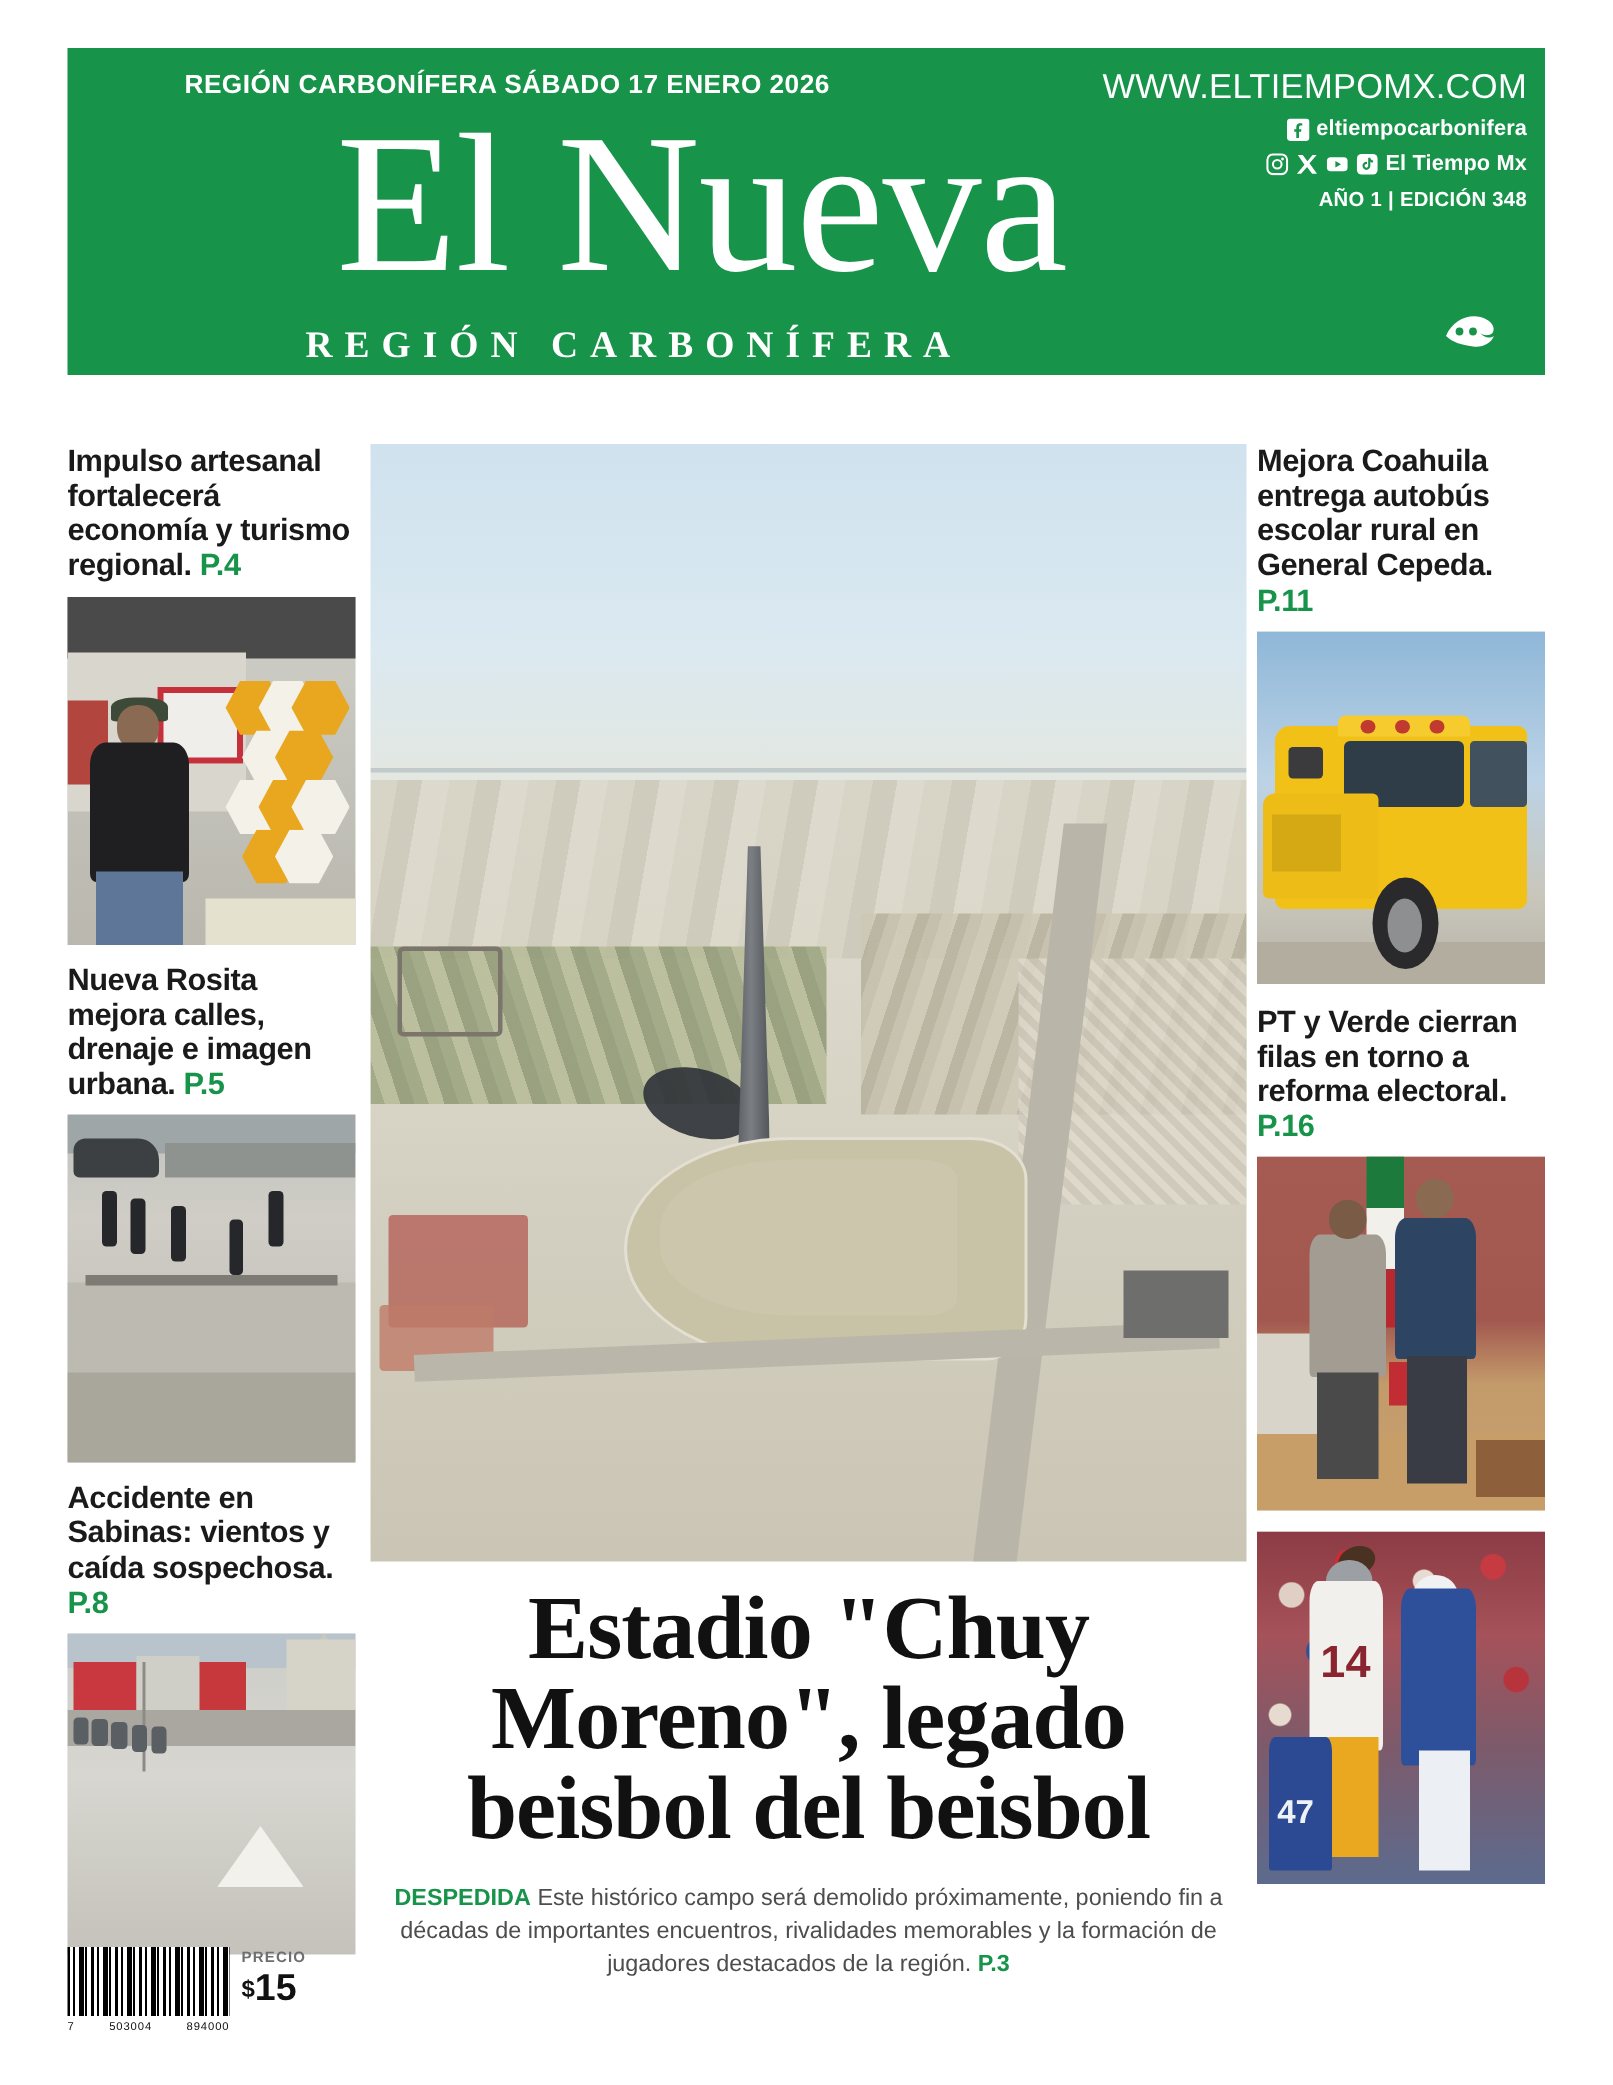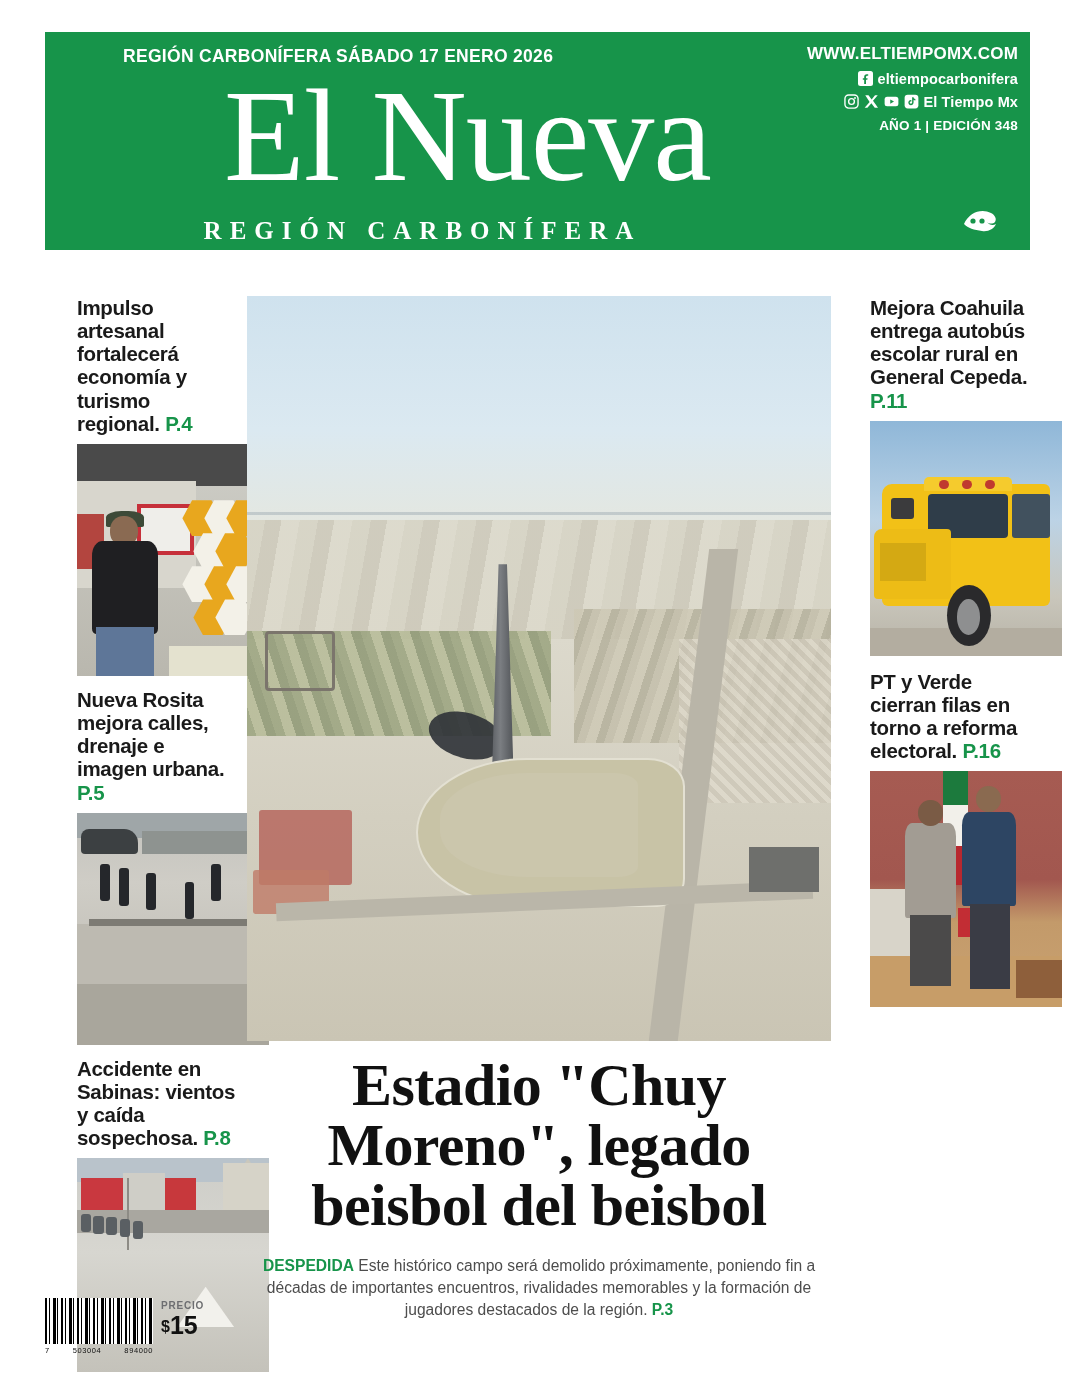--- a/index.html
+++ b/index.html
@@ -17,22 +17,22 @@
     width: 985px; height: 218px;
     background: #17944a;
   }
   .mh-dateline {
     position: absolute; left: 78px; top: 14px;
     font-size: 17.5px; font-weight: 700; color: #fff;
     letter-spacing: .3px;
     font-family: "Liberation Sans", sans-serif;
   }
   .mh-right { position: absolute; right: 12px; top: 12px; text-align: right; color:#fff; }
-  .mh-url { font-size: 17px; font-weight: 700; letter-spacing: .2px; }
-  .mh-social { display:flex; align-items:flex-start; justify-content:flex-end; gap:5px; margin-top:7px; }
+  .mh-url { font-size: 23px; font-weight: 400; letter-spacing: .2px; }
+  .mh-social { display:flex; align-items:flex-end; justify-content:flex-end; gap:5px; margin-top:7px; }
   .mh-social .lbl { font-size: 14.5px; font-weight: 700; letter-spacing:.1px; }
   .mh-edition { font-size: 13.5px; font-weight: 600; margin-top: 8px; letter-spacing:.2px; }
 
   .sicon { display:inline-block; width:15px; height:15px; position:relative; vertical-align:middle; }
   .sicon svg { display:block; width:15px; height:15px; }
 
   .mh-logo {
     position: absolute; left: 0; right: 0; top: 38px;
     text-align: center;
     color: #fff;
@@ -67,21 +67,21 @@
   .nav-item {
     font-size: 14.5px; color: #58595b; font-weight: 400;
     letter-spacing: 1.6px;
   }
 
   
   .col-left  { position: absolute; left: 45px;  top: 296px; width: 192px; }
   .col-right { position: absolute; left: 838px; top: 296px; width: 192px; }
   .col-center{ position: absolute; left: 247px; top: 296px; width: 584px; }
 
-  .brief { margin-bottom: 0; margin-left: 32px; }
+  .brief { margin-bottom: 0; }
   .brief-hl {
     font-size: 20.5px; line-height: 1.13; font-weight: 700; color: #1a1a1a;
     letter-spacing: -0.3px;
   }
   .pref { color: #17944a; font-weight: 700; }
   .brief-photo { width: 192px; background: #d9d9d9; margin-top: 9px; position: relative; overflow: hidden; }
 
   
   .ph { position:absolute; inset:0; }
 
@@ -474,20 +474,35 @@
             <div class="p1-legs"></div>
           <div class="p2-body"></div>
             <div class="p2-head"></div>
             <div class="p2-legs"></div>
           <div class="redbk"></div>
         </div>
       </div>
     </div>
 
     <div class="brief" style="margin-top:14px">
+      <div class="brief-photo" style="height:235px">
+        <div class="ph sc-nfl">
+          <div class="crowd"></div>
+          <div class="ball"></div>
+          <div class="helm1"></div>
+            <div class="helm2"></div>
+          <div class="p-white"></div>
+            <div class="p-blue"></div>
+          <div class="p-gold"></div>
+            <div class="p-bluewhite"></div>
+          <div class="p47"></div>
+          <div class="num14">14</div>
+          <div class="num47">47</div>
+        </div>
+      </div>
     </div>
   </div>
 
   <div class="footer-left">
     <div class="barcode-box">
       <div class="barcode"></div>
       <div class="barcode-num">
         <span>7</span>
         <span>503004</span>
         <span>894000</span>

